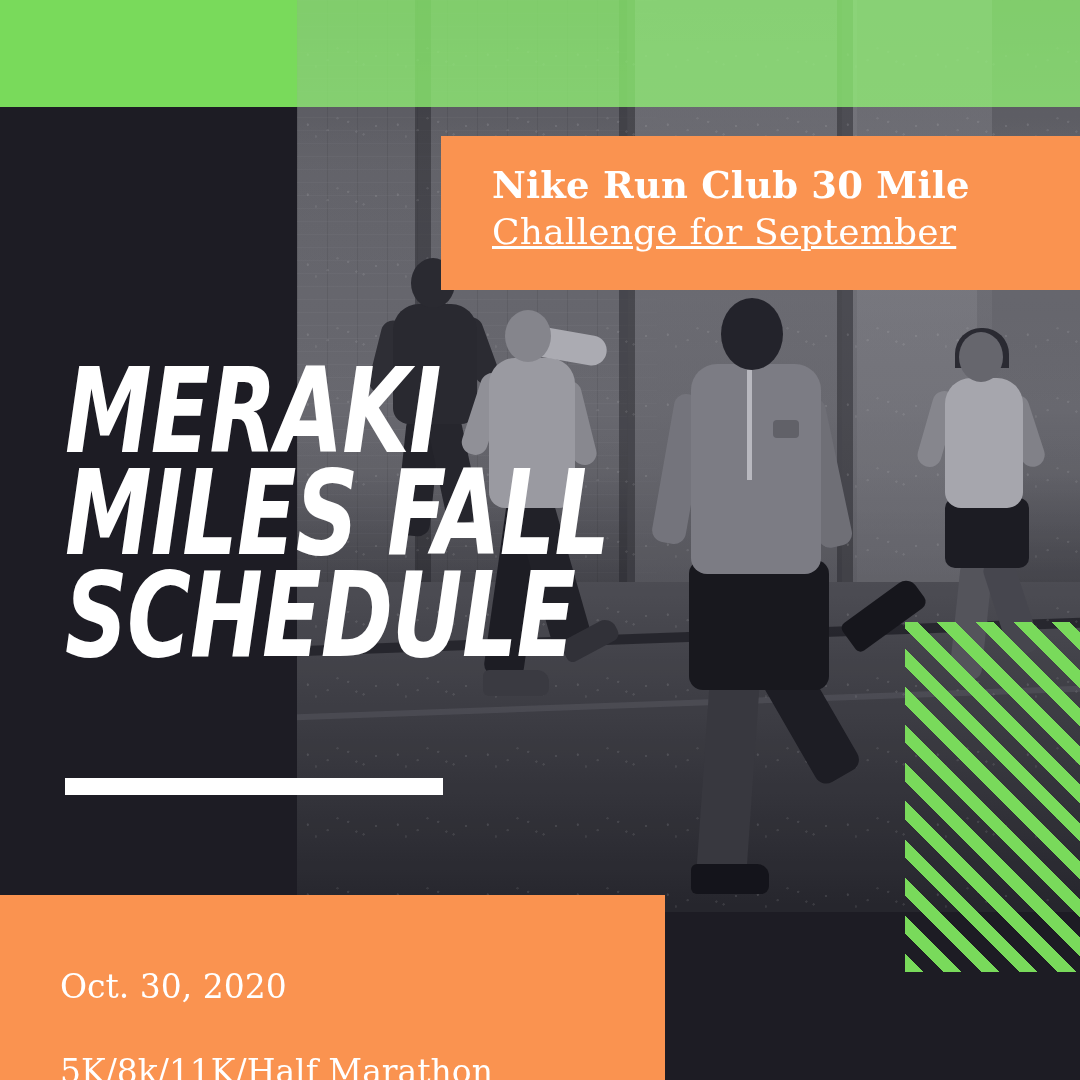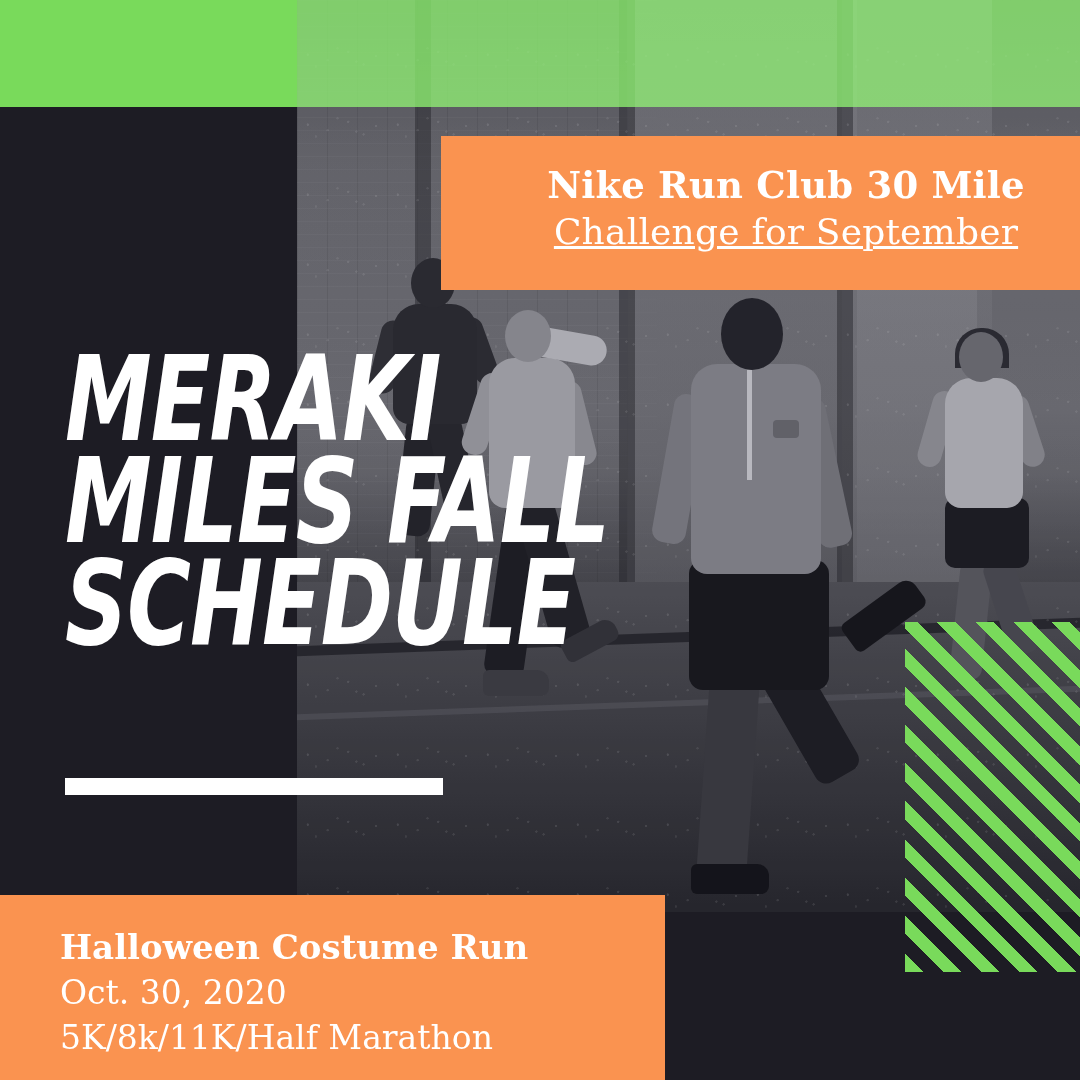--- a/index.html
+++ b/index.html
@@ -245,21 +245,20 @@
   }
 
   
   .banner-orange {
     position: absolute;
     left: 441px; top: 136px;
     width: 639px; height: 154px;
     background: #fa9350;
     padding: 26px 0 0 51px;
     box-sizing: border-box;
-    text-align: center;
   }
   .banner-line1 {
     font-family: "DejaVu Serif", "Liberation Serif", serif;
     font-weight: 700;
     font-size: 37px;
     line-height: 46px;
     color: #ffffff;
     letter-spacing: .2px;
     white-space: nowrap;
   }
@@ -270,21 +269,21 @@
     line-height: 48px;
     color: #ffffff;
     letter-spacing: .2px;
     white-space: nowrap;
     text-decoration: underline;
   }
 
   
   .title-block {
     position: absolute;
-    left: 65px; top: 348px;
+    left: 65px; top: 360px;
     width: 600px;
   }
   .title-line {
     font-family: "DejaVu Sans Condensed", "Liberation Sans Narrow", "Liberation Sans", sans-serif;
     font-weight: 700;
     font-style: italic;
     font-size: 118px;
     line-height: 102px;
     color: #ffffff;
     letter-spacing: -1px;
@@ -330,20 +329,21 @@
     color: #ffffff;
     white-space: nowrap;
   }
   .bot-line2, .bot-line3 {
     font-family: "DejaVu Serif", "Liberation Serif", serif;
     font-weight: 400;
     font-size: 33px;
     line-height: 45px;
     color: #ffffff;
     white-space: nowrap;
+    margin-top: 40px;
   }
 </style>
 </head>
 <body>
 
 <div class="poster">
 
   <div class="photo">
     <div class="photo-inner"></div>
     <div class="wall-bricks"></div>
@@ -423,18 +423,17 @@
   </div>
 
   <div class="title-block">
     <div class="title-line">MERAKI</div>
     <div class="title-line">MILES FALL</div>
     <div class="title-line">SCHEDULE</div>
   </div>
   <div class="title-rule"></div>
 
   <div class="bottom-orange">
-    <div class="bot-line1">Halloween Costume Run</div>
     <div class="bot-line2">Oct. 30, 2020</div>
     <div class="bot-line3">5K/8k/11K/Half Marathon</div>
   </div>
 
 </div>
 
 </body></html>

